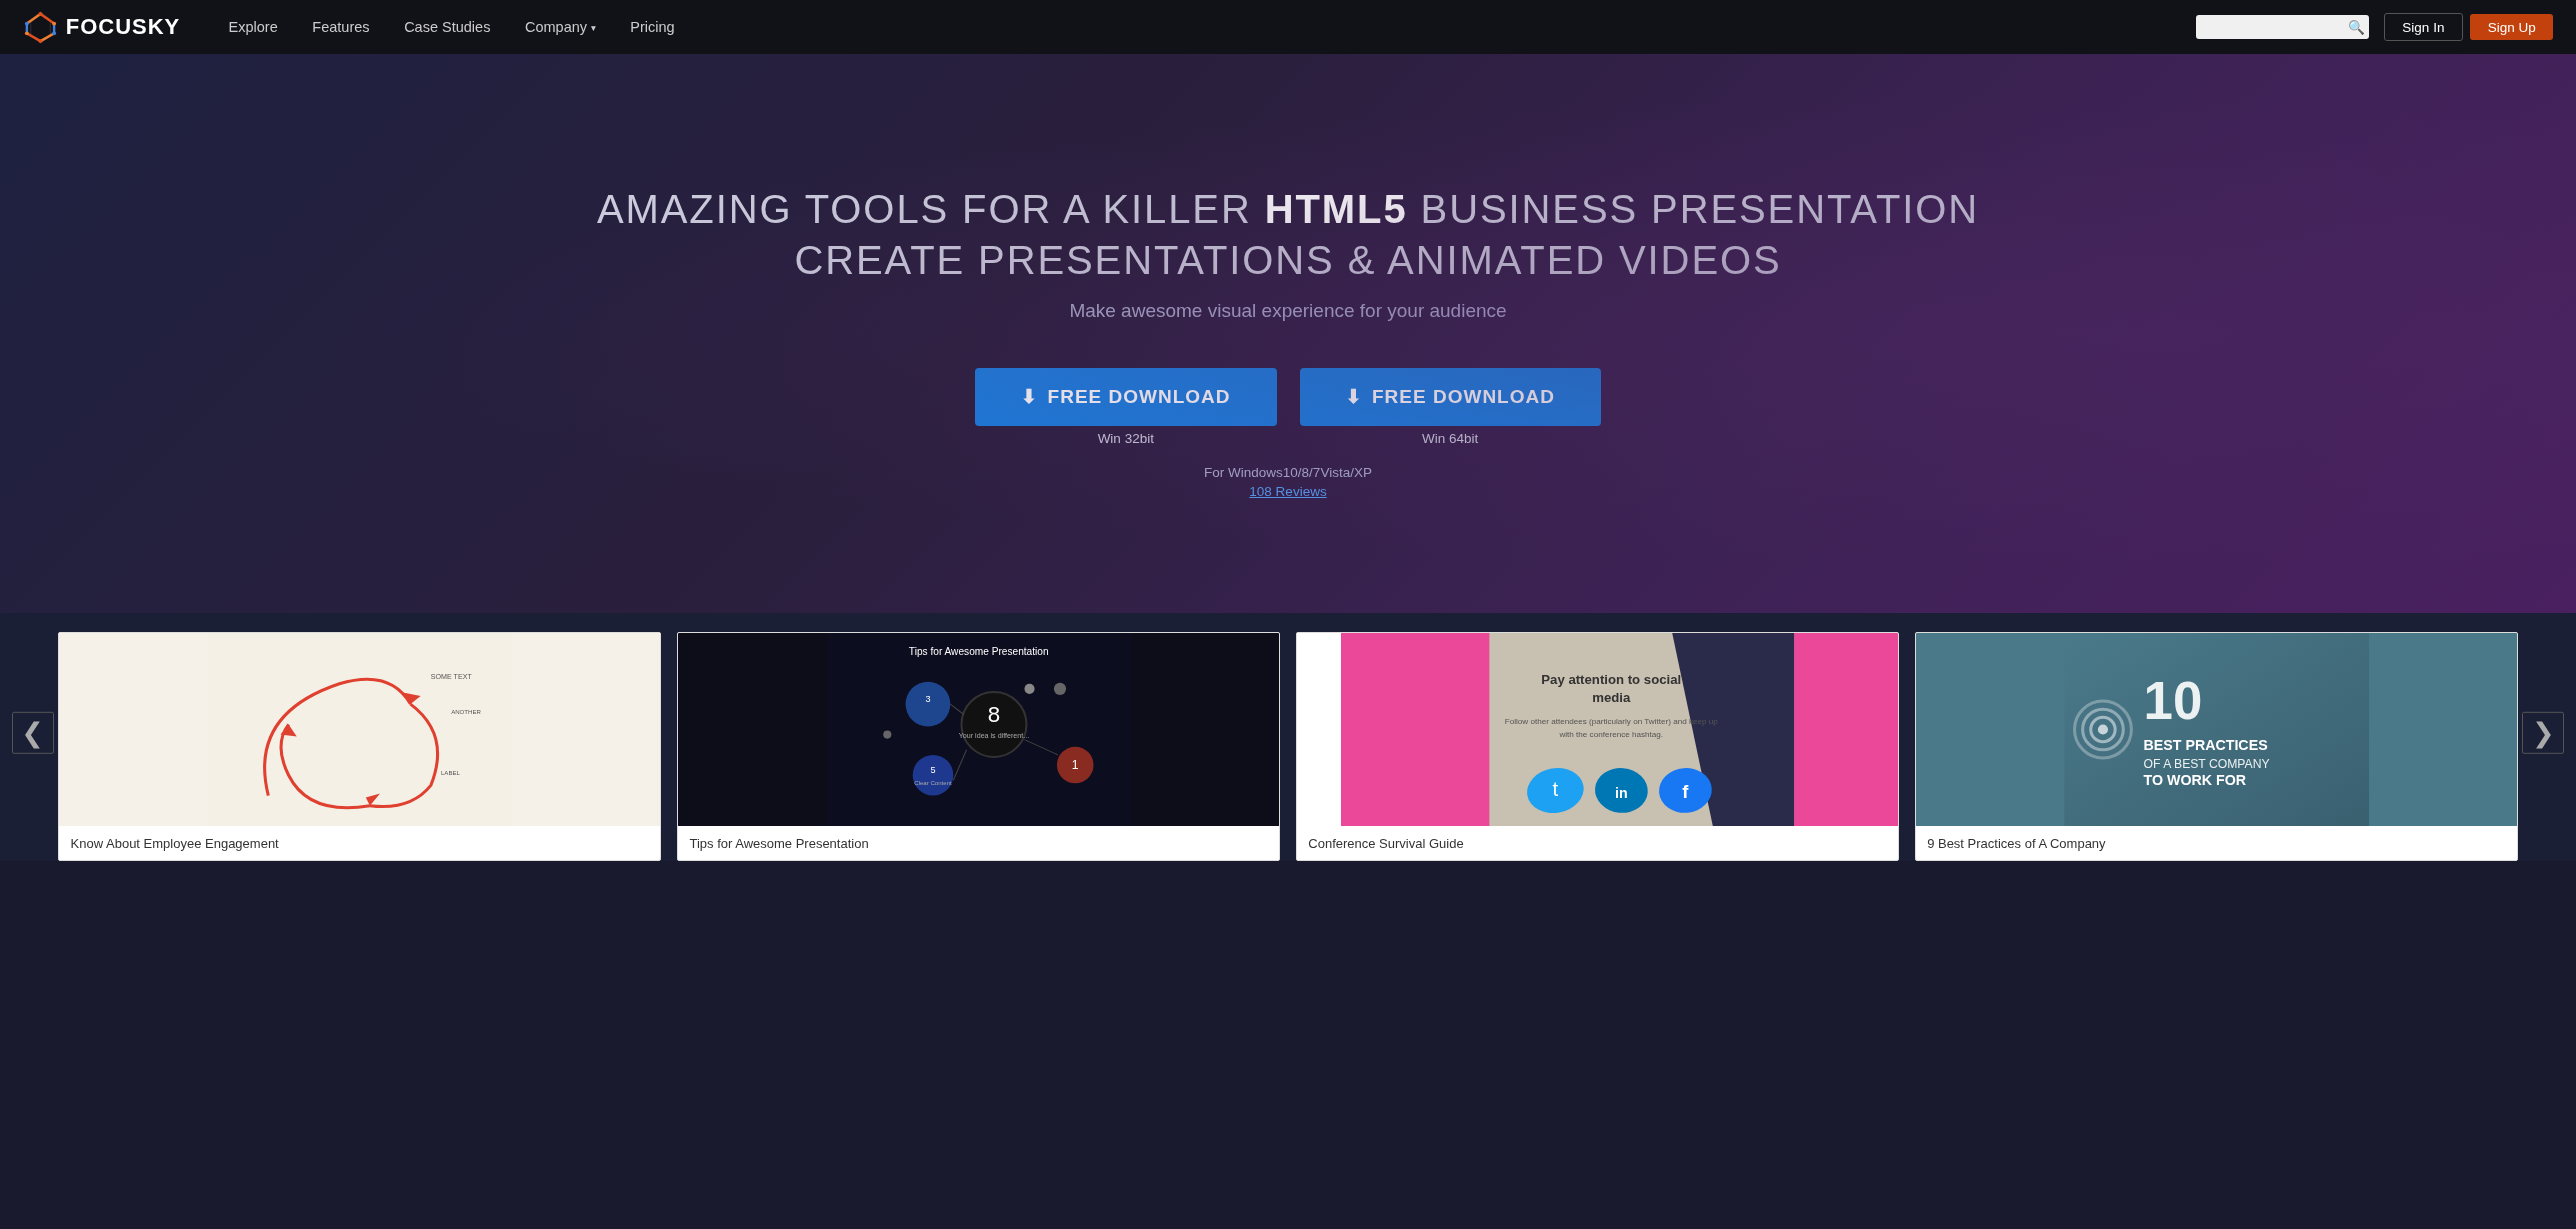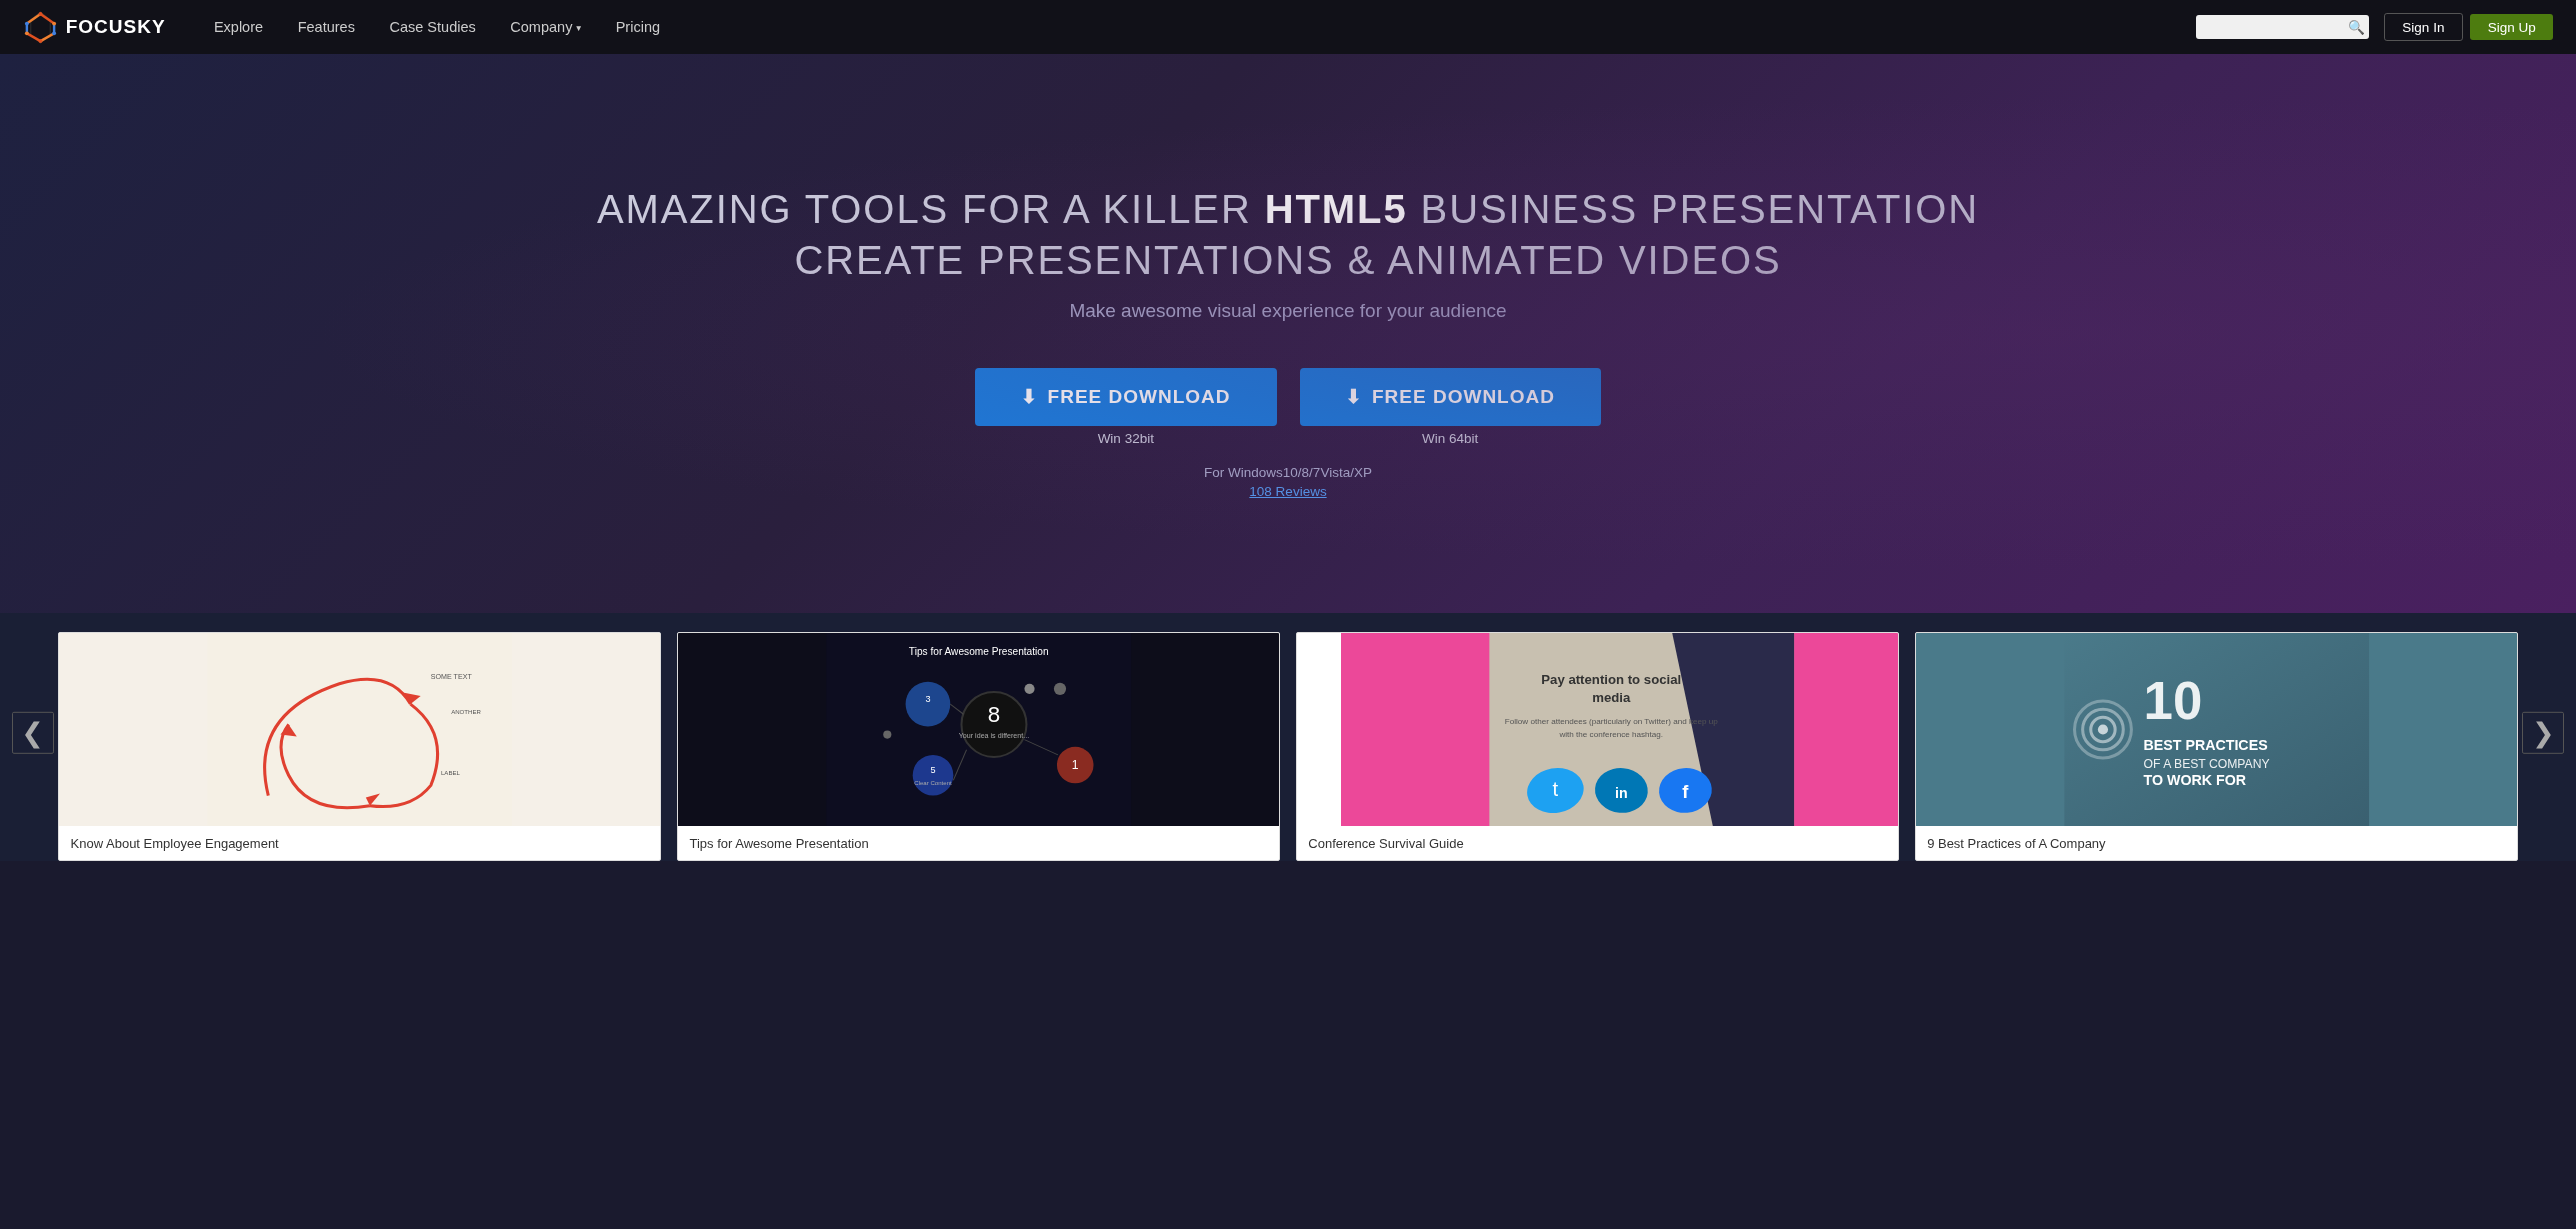--- a/index.html
+++ b/index.html
@@ -20,21 +20,21 @@
       align-items: center;
       gap: 7.7px;
       margin-right: 31px;
     }
     .logo-icon {
       width: 35px;
       height: 35px;
     }
     .logo-text {
       color: #ffffff;
-      font-size: 19px;
+      font-size: 22px;
       font-weight: bold;
       letter-spacing: 1px;
     }
     .navbar-nav {
       display: flex;
       align-items: flex-start;
       gap: 0;
       flex: 1;
     }
     .nav-item {
@@ -70,21 +70,21 @@
       background: transparent;
       border: 1px solid #555;
       border-radius: 2.9px;
       padding: 5.8px 17.3px;
       font-size: 13.5px;
       cursor: pointer;
       margin-right: 7.7px;
     }
     .btn-signup {
       color: #ffffff;
-      background: #4d7c0f;
+      background: #c2410c;
       border: none;
       border-radius: 2.9px;
       padding: 5.8px 17.3px;
       font-size: 13.5px;
       cursor: pointer;
     }
 
     
     .hero {
       background: linear-gradient(135deg, #1e2140 0%, #2a1f3d 40%, #3d2255 70%, #4a2060 100%);

